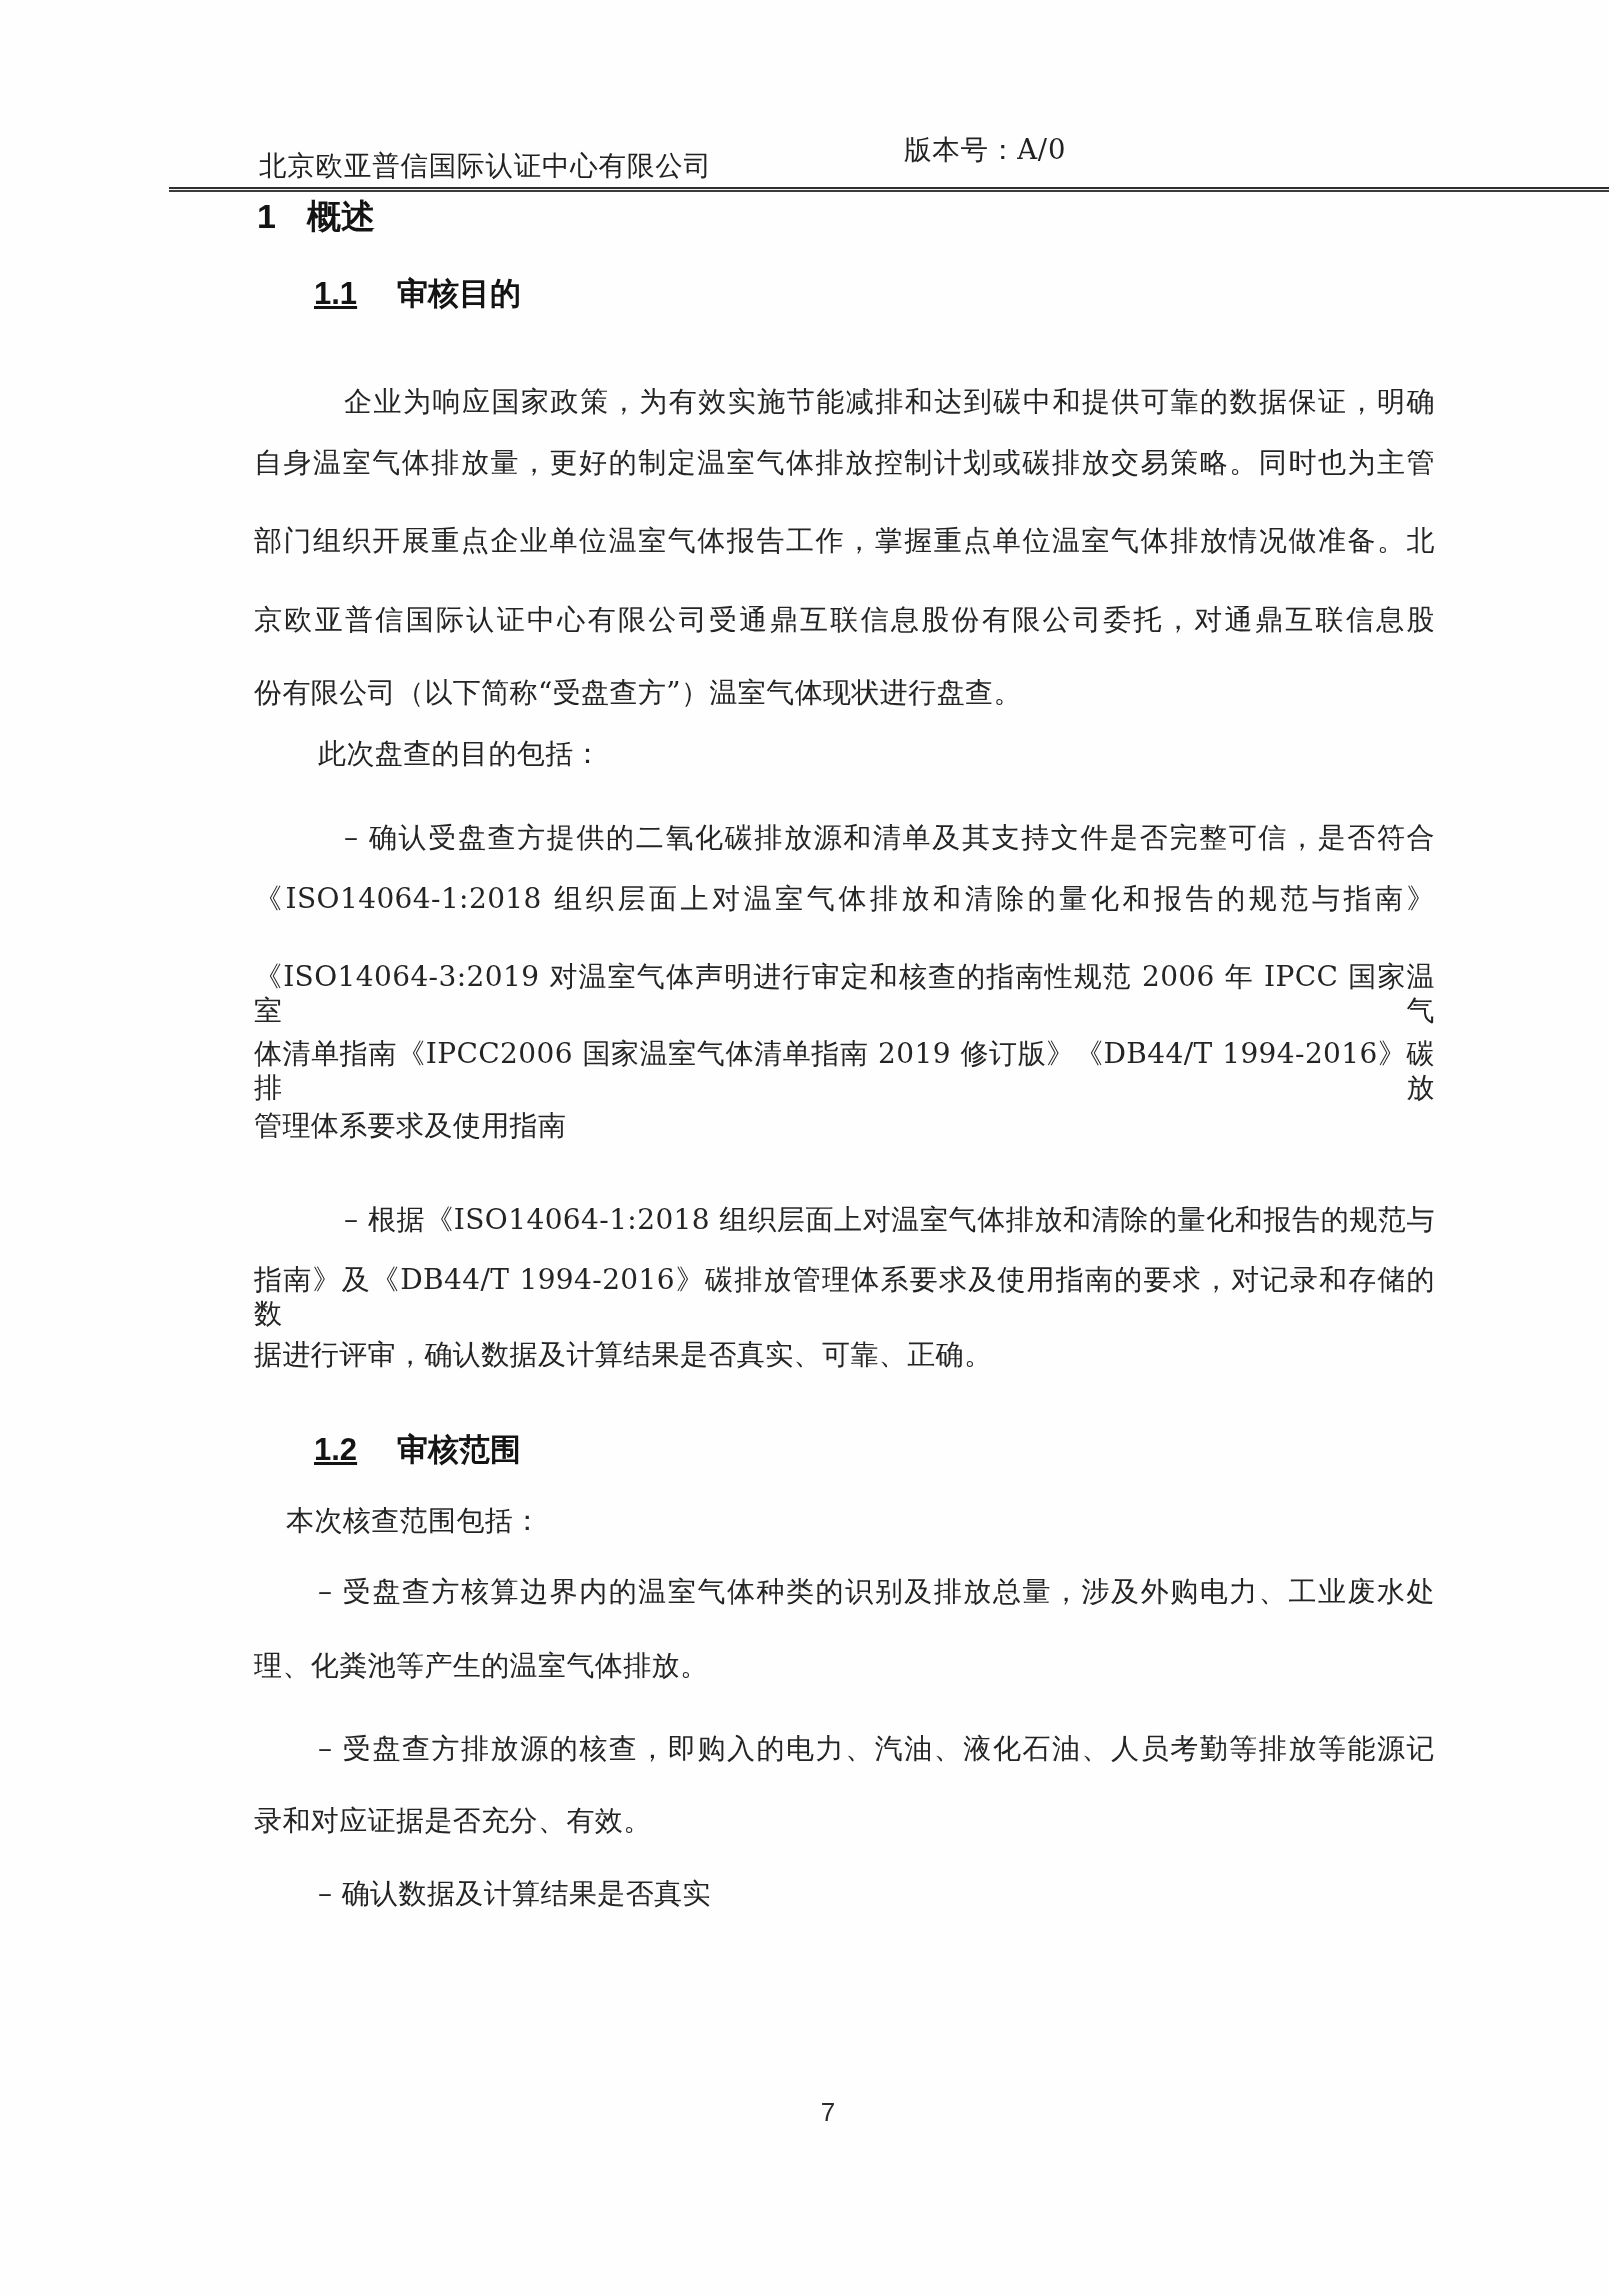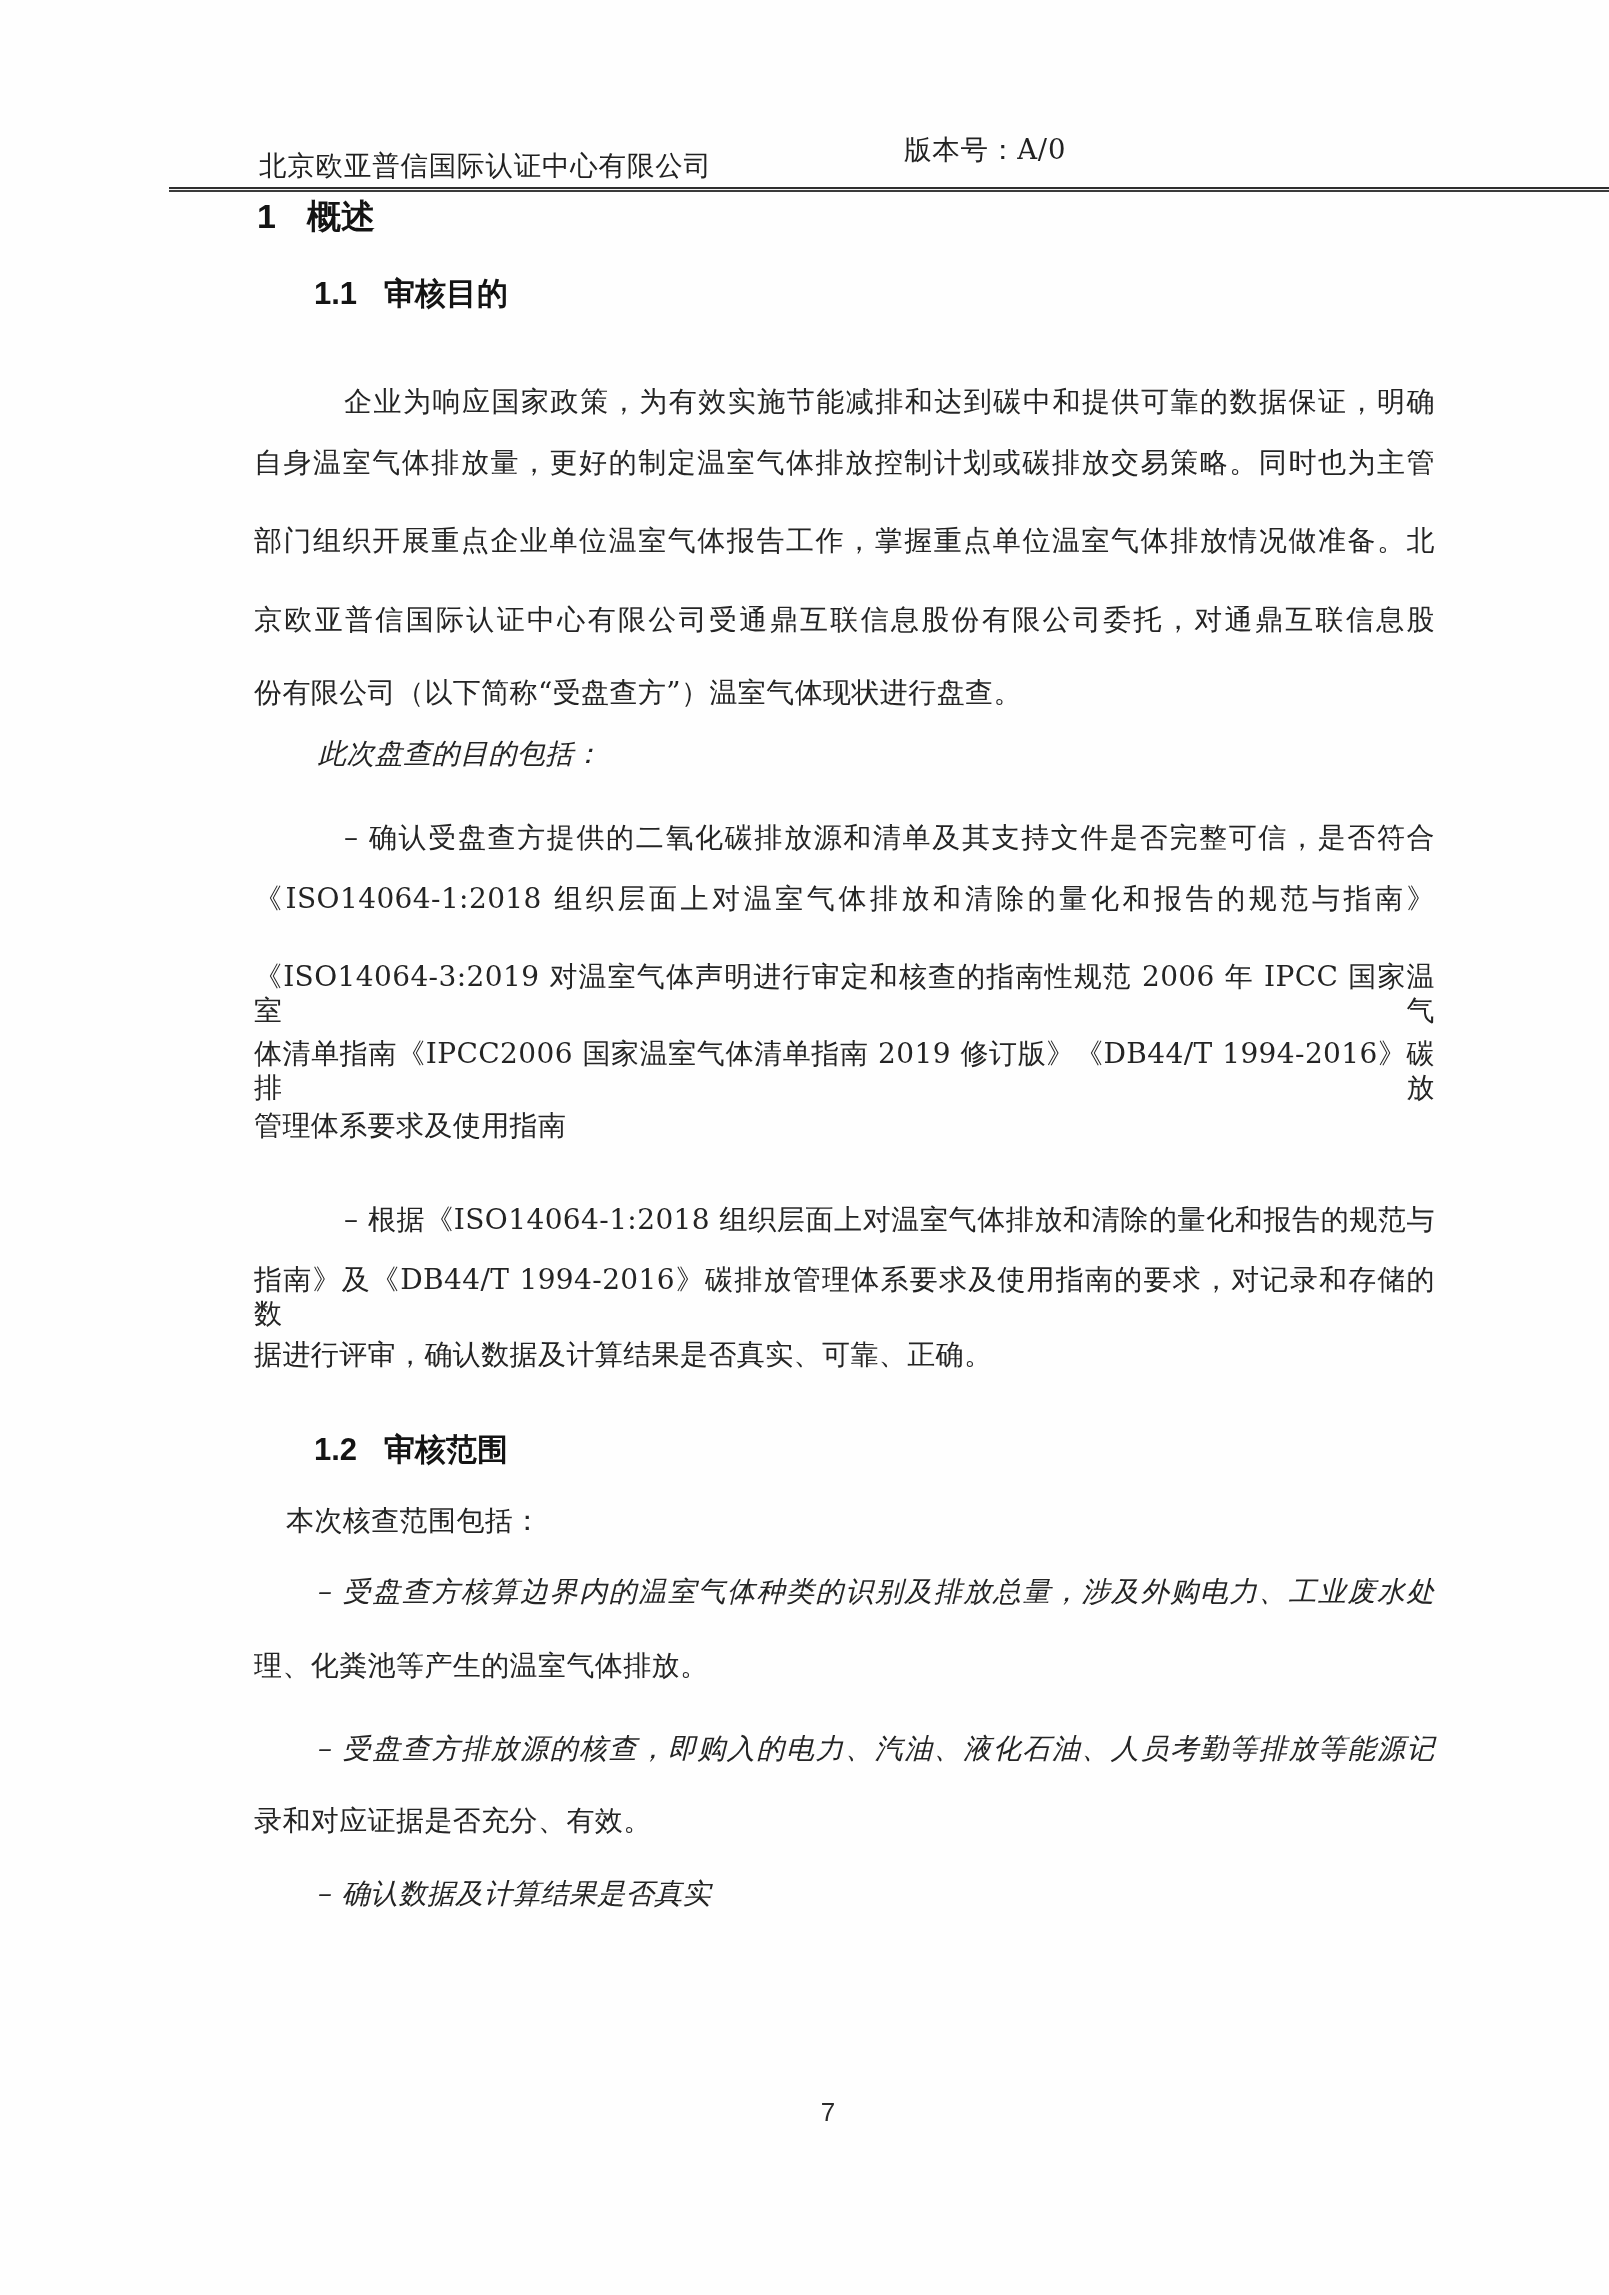--- a/index.html
+++ b/index.html
@@ -40,40 +40,40 @@
   .h1, .h2 {
     position: absolute;
     font-family: "Liberation Sans", "DejaVu Sans", sans-serif;
     font-weight: 700;
     color: #141414;
     white-space: nowrap;
   }
   .h1 { left: 257px; font-size: 34px; line-height: 38px; }
   .h2 { left: 314px; font-size: 31px; line-height: 35px; }
   .h1 .num { display: inline-block; margin-right: 31px; }
-  .h2 .num { display: inline-block; margin-right: 27px; }
+  .h2 .num { display: inline-block; margin-right: 40px; text-decoration: underline; }
   
   .line {
     position: absolute;
     left: 254px;
     width: 1181px;
     box-sizing: border-box;
     font-size: 28px;
     line-height: 34px;
     letter-spacing: 0.4px;
     color: #242424;
     white-space: nowrap;
   }
   .full {
     white-space: normal;
     text-align: justify;
     text-align-last: justify;
   }
   .ind1 { padding-left: 32px; }
-  .ind2 { padding-left: 64px; font-style: italic; }
+  .ind2 { padding-left: 64px; }
   .ind3 { padding-left: 90px; margin-top: 19px; }
   .pageno {
     position: absolute;
     top: 2097px;
     left: 805px;
     width: 46px;
     text-align: center;
     font-family: "Liberation Sans", "DejaVu Sans", sans-serif;
     font-size: 26px;
     color: #2a2a2a;

